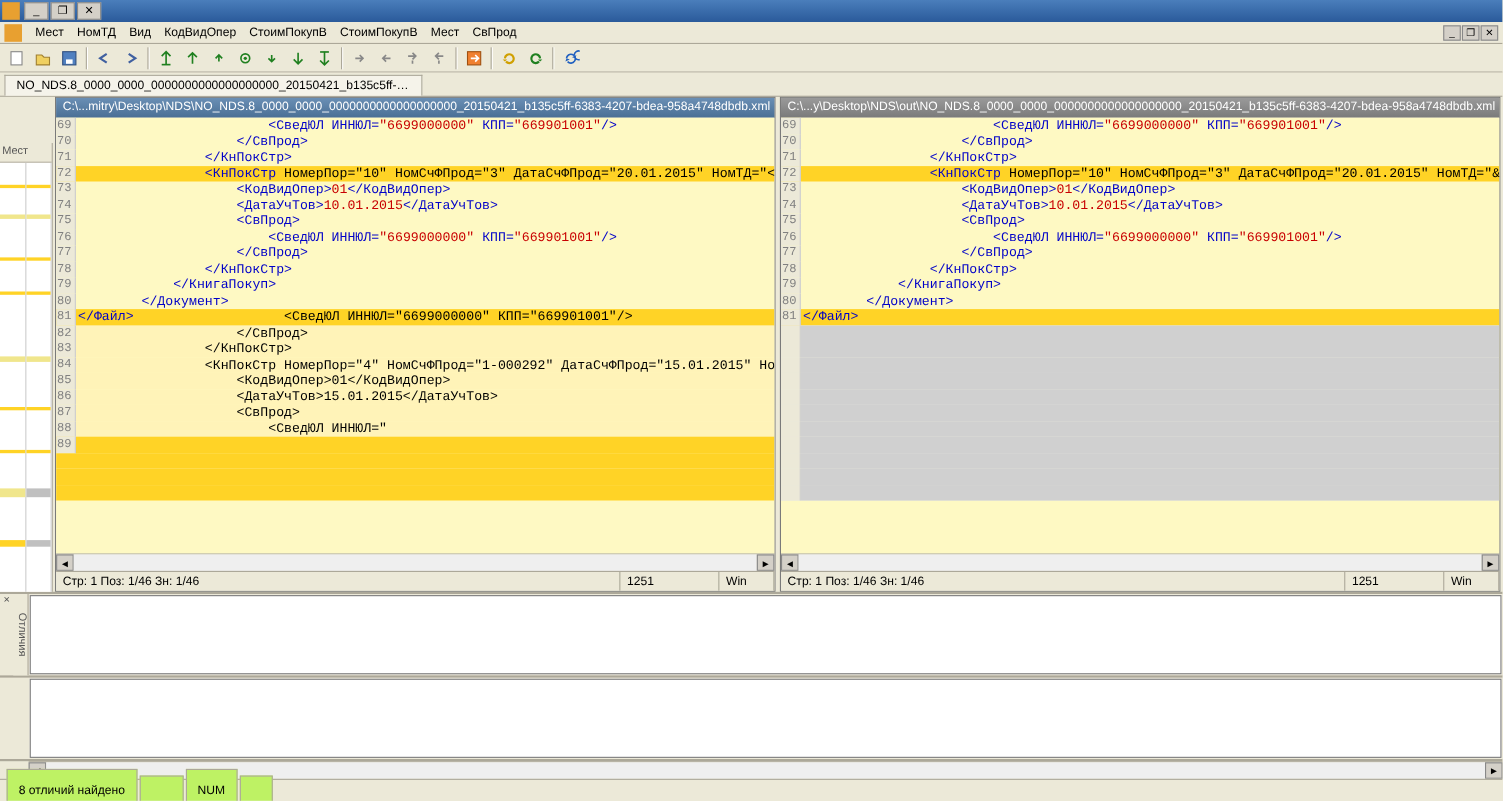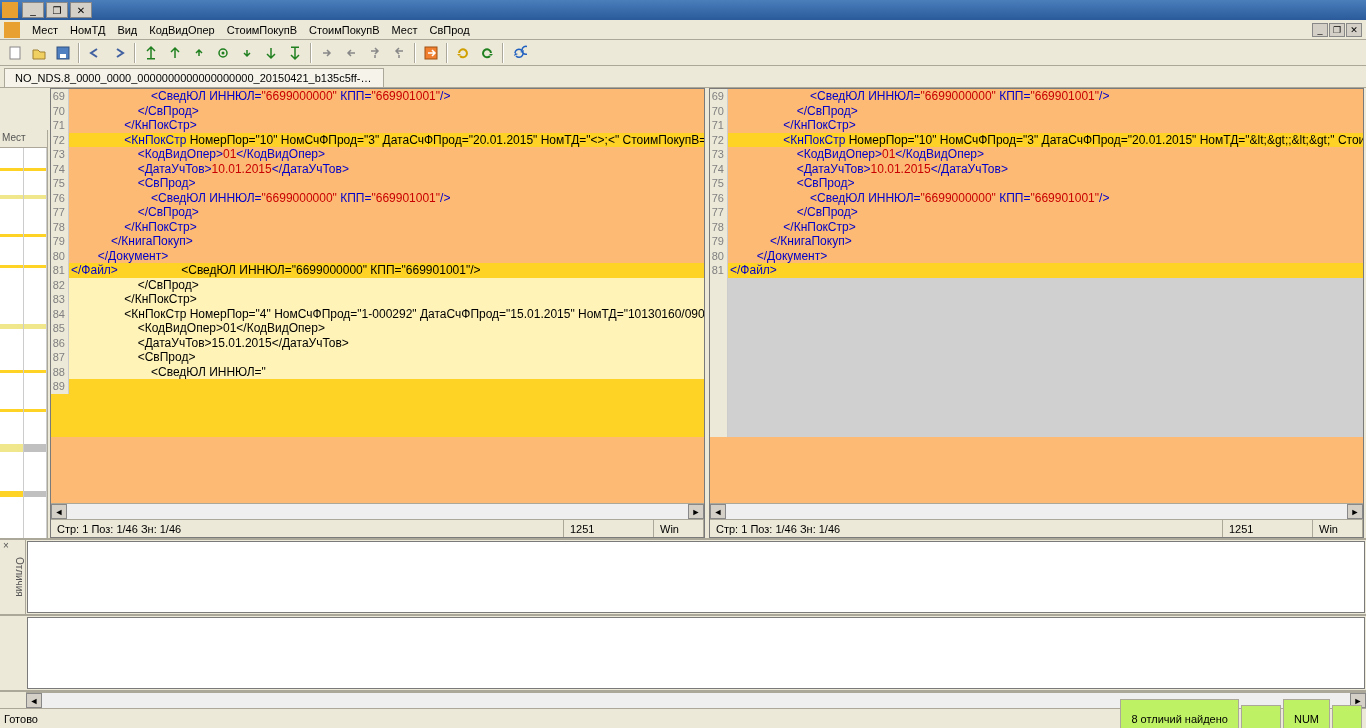--- a/index.html
+++ b/index.html
@@ -25,21 +25,21 @@
 .lochead { height:18px; font-size:10px; padding:2px; color:#555; border-bottom:1px solid #aca899; }
 .locbody { flex:1; display:flex; position:relative; background:#fff; }
 .loccol { flex:1; border-right:1px solid #ccc; position:relative; }
 .locdiff { position:absolute; left:0; right:0; background:#ffd326; }
 .locdiff.soft { background:#f0e68c; }
 .locdiff.gray { background:#c0c0c0; }
 .panes { flex:1; display:flex; gap:4px; min-width:0; padding:0 2px; }
 .pane { flex:1; display:flex; flex-direction:column; border:1px solid #7a7a7a; min-width:0; }
 .panehead { background: linear-gradient(to bottom,#6a8fb5,#4a6f95); color:#fff; padding:2px 6px; font-size:11px; white-space:nowrap; overflow:hidden; height:18px; }
 .panehead.inactive { background: linear-gradient(to bottom,#9a9a9a,#7a7a7a); }
-.editor { flex:1; background:#fdba74; overflow:hidden; font-family:Liberation Sans, sans-serif; font-size:12px; line-height:14.5px; position:relative; display:flex; }
+.editor { flex:1; background:#fef9c3; overflow:hidden; font-family:Liberation Mono, monospace; font-size:12px; line-height:14.5px; position:relative; display:flex; }
 .code { flex:1; overflow:hidden; white-space:pre; }
 .ln { height:14.5px; display:flex; }
 .ln .num { width:18px; text-align:right; padding-right:3px; color:#808080; font-size:11px; background:#ece9d8; border-right:1px solid #ccc; flex-shrink:0; }
 .ln .txt { flex:1; padding-left:2px; }
 .ln.diff { background:#ffd326;align-items:flex-end; }
 .ln.ghost { background:#e8e8e8; }
 .ln.soft { background:#fff3b8; }
 .tag { color:#0000c8; }
 .attr { color:#c80000; }
 .editor.right .ln.ghost .txt { background:#d0d0d0; }
@@ -235,36 +235,38 @@
         <div class="locdiff" style="top:67%;height:3px"></div>
         <div class="locdiff gray" style="top:76%;height:8px"></div>
         <div class="locdiff gray" style="top:88%;height:6px"></div>
       </div>
     </div>
   </div>
 
   <div class="panes">
 
     <div class="pane">
+      <div class="panehead">C:\...mitry\Desktop\NDS\NO_NDS.8_0000_0000_0000000000000000000_20150421_b135c5ff-6383-4207-bdea-958a4748dbdb.xml</div>
       <div class="editor">
         <div class="code" id="left-code"><div class="ln "><div class="num">69</div><div class="txt">                        <span class="tag">&lt;СведЮЛ</span> <span class="tag">ИННЮЛ=</span><span class="attr">"6699000000"</span> <span class="tag">КПП=</span><span class="attr">"669901001"</span><span class="tag">/&gt;</span></div></div><div class="ln "><div class="num">70</div><div class="txt">                    <span class="tag">&lt;/СвПрод&gt;</span></div></div><div class="ln "><div class="num">71</div><div class="txt">                <span class="tag">&lt;/КнПокСтр&gt;</span></div></div><div class="ln diff"><div class="num">72</div><div class="txt">                <span class="tag">&lt;КнПокСтр</span> НомерПор="10" НомСчФПрод="3" ДатаСчФПрод="20.01.2015" НомТД="&lt;&gt;;&lt;" СтоимПокупВ="229035.00" СумНДСВыч="34937.54"</div></div><div class="ln "><div class="num">73</div><div class="txt">                    <span class="tag">&lt;КодВидОпер&gt;</span><span class="attr">01</span><span class="tag">&lt;/КодВидОпер&gt;</span></div></div><div class="ln "><div class="num">74</div><div class="txt">                    <span class="tag">&lt;ДатаУчТов&gt;</span><span class="attr">10.01.2015</span><span class="tag">&lt;/ДатаУчТов&gt;</span></div></div><div class="ln "><div class="num">75</div><div class="txt">                    <span class="tag">&lt;СвПрод&gt;</span></div></div><div class="ln "><div class="num">76</div><div class="txt">                        <span class="tag">&lt;СведЮЛ</span> <span class="tag">ИННЮЛ=</span><span class="attr">"6699000000"</span> <span class="tag">КПП=</span><span class="attr">"669901001"</span><span class="tag">/&gt;</span></div></div><div class="ln "><div class="num">77</div><div class="txt">                    <span class="tag">&lt;/СвПрод&gt;</span></div></div><div class="ln "><div class="num">78</div><div class="txt">                <span class="tag">&lt;/КнПокСтр&gt;</span></div></div><div class="ln "><div class="num">79</div><div class="txt">            <span class="tag">&lt;/КнигаПокуп&gt;</span></div></div><div class="ln "><div class="num">80</div><div class="txt">        <span class="tag">&lt;/Документ&gt;</span></div></div><div class="ln diff"><div class="num">81</div><div class="txt"><span class="tag">&lt;/Файл&gt;</span>                   &lt;СведЮЛ ИННЮЛ="6699000000" КПП="669901001"/&gt;</div></div><div class="ln soft"><div class="num">82</div><div class="txt">                    &lt;/СвПрод&gt;</div></div><div class="ln soft"><div class="num">83</div><div class="txt">                &lt;/КнПокСтр&gt;</div></div><div class="ln soft"><div class="num">84</div><div class="txt">                &lt;КнПокСтр НомерПор="4" НомСчФПрод="1-000292" ДатаСчФПрод="15.01.2015" НомТД="10130160/090914/0005840/2, 10130160/090614/0003398/2" СтоимПокупВ="9404.00" СумНДСВыч="1434.51"&gt;</div></div><div class="ln soft"><div class="num">85</div><div class="txt">                    &lt;КодВидОпер&gt;01&lt;/КодВидОпер&gt;</div></div><div class="ln soft"><div class="num">86</div><div class="txt">                    &lt;ДатаУчТов&gt;15.01.2015&lt;/ДатаУчТов&gt;</div></div><div class="ln soft"><div class="num">87</div><div class="txt">                    &lt;СвПрод&gt;</div></div><div class="ln soft"><div class="num">88</div><div class="txt">                        &lt;СведЮЛ ИННЮЛ="</div></div><div class="ln diff"><div class="num">89</div><div class="txt"> </div></div><div class="ln diff"><div class="num"></div><div class="txt"> </div></div><div class="ln diff"><div class="num"></div><div class="txt"> </div></div><div class="ln diff"><div class="num"></div><div class="txt"> </div></div></div>
       </div>
       <div class="scrollh">
         <div class="sbtn">◄</div>
         <div class="strk"></div>
         <div class="sbtn">►</div>
       </div>
       <div class="statusrow">
         <div class="cell" style="flex:1">Стр: 1 Поз: 1/46 Зн: 1/46</div>
         <div class="cell" style="width:90px">1251</div>
         <div class="cell" style="width:50px">Win</div>
       </div>
     </div>
 
     <div class="pane">
+      <div class="panehead inactive">C:\...y\Desktop\NDS\out\NO_NDS.8_0000_0000_0000000000000000000_20150421_b135c5ff-6383-4207-bdea-958a4748dbdb.xml</div>
       <div class="editor right">
         <div class="code" id="right-code"><div class="ln "><div class="num">69</div><div class="txt">                        <span class="tag">&lt;СведЮЛ</span> <span class="tag">ИННЮЛ=</span><span class="attr">"6699000000"</span> <span class="tag">КПП=</span><span class="attr">"669901001"</span><span class="tag">/&gt;</span></div></div><div class="ln "><div class="num">70</div><div class="txt">                    <span class="tag">&lt;/СвПрод&gt;</span></div></div><div class="ln "><div class="num">71</div><div class="txt">                <span class="tag">&lt;/КнПокСтр&gt;</span></div></div><div class="ln diff"><div class="num">72</div><div class="txt">                <span class="tag">&lt;КнПокСтр</span> НомерПор="10" НомСчФПрод="3" ДатаСчФПрод="20.01.2015" НомТД="&amp;lt;&amp;gt;;&amp;lt;&amp;gt;" СтоимПокупВ="229035.00" СумНДСВыч="34937.54"</div></div><div class="ln "><div class="num">73</div><div class="txt">                    <span class="tag">&lt;КодВидОпер&gt;</span><span class="attr">01</span><span class="tag">&lt;/КодВидОпер&gt;</span></div></div><div class="ln "><div class="num">74</div><div class="txt">                    <span class="tag">&lt;ДатаУчТов&gt;</span><span class="attr">10.01.2015</span><span class="tag">&lt;/ДатаУчТов&gt;</span></div></div><div class="ln "><div class="num">75</div><div class="txt">                    <span class="tag">&lt;СвПрод&gt;</span></div></div><div class="ln "><div class="num">76</div><div class="txt">                        <span class="tag">&lt;СведЮЛ</span> <span class="tag">ИННЮЛ=</span><span class="attr">"6699000000"</span> <span class="tag">КПП=</span><span class="attr">"669901001"</span><span class="tag">/&gt;</span></div></div><div class="ln "><div class="num">77</div><div class="txt">                    <span class="tag">&lt;/СвПрод&gt;</span></div></div><div class="ln "><div class="num">78</div><div class="txt">                <span class="tag">&lt;/КнПокСтр&gt;</span></div></div><div class="ln "><div class="num">79</div><div class="txt">            <span class="tag">&lt;/КнигаПокуп&gt;</span></div></div><div class="ln "><div class="num">80</div><div class="txt">        <span class="tag">&lt;/Документ&gt;</span></div></div><div class="ln diff"><div class="num">81</div><div class="txt"><span class="tag">&lt;/Файл&gt;</span></div></div><div class="ln ghost"><div class="num"></div><div class="txt"> </div></div><div class="ln ghost"><div class="num"></div><div class="txt"> </div></div><div class="ln ghost"><div class="num"></div><div class="txt"> </div></div><div class="ln ghost"><div class="num"></div><div class="txt"> </div></div><div class="ln ghost"><div class="num"></div><div class="txt"> </div></div><div class="ln ghost"><div class="num"></div><div class="txt"> </div></div><div class="ln ghost"><div class="num"></div><div class="txt"> </div></div><div class="ln ghost"><div class="num"></div><div class="txt"> </div></div><div class="ln ghost"><div class="num"></div><div class="txt"> </div></div><div class="ln ghost"><div class="num"></div><div class="txt"> </div></div><div class="ln ghost"><div class="num"></div><div class="txt"> </div></div></div>
       </div>
       <div class="scrollh">
         <div class="sbtn">◄</div>
         <div class="strk"></div>
         <div class="sbtn">►</div>
       </div>
       <div class="statusrow">
         <div class="cell" style="flex:1">Стр: 1 Поз: 1/46 Зн: 1/46</div>
@@ -286,18 +288,17 @@
     <div class="content"></div>
   </div>
   <div class="scrollh" style="margin-left:26px">
     <div class="sbtn">◄</div>
     <div class="strk"></div>
     <div class="sbtn">►</div>
   </div>
 </div>
 
 <div class="mainstatus">
-  <div class="leftst">Готово</div>
   <span class="stcell">8 отличий найдено</span>
   <span class="stcell" style="min-width:40px"></span>
   <span class="stcell" style="min-width:40px">NUM</span>
   <span class="stcell" style="min-width:30px"></span>
 </div>
 
 </body></html>

